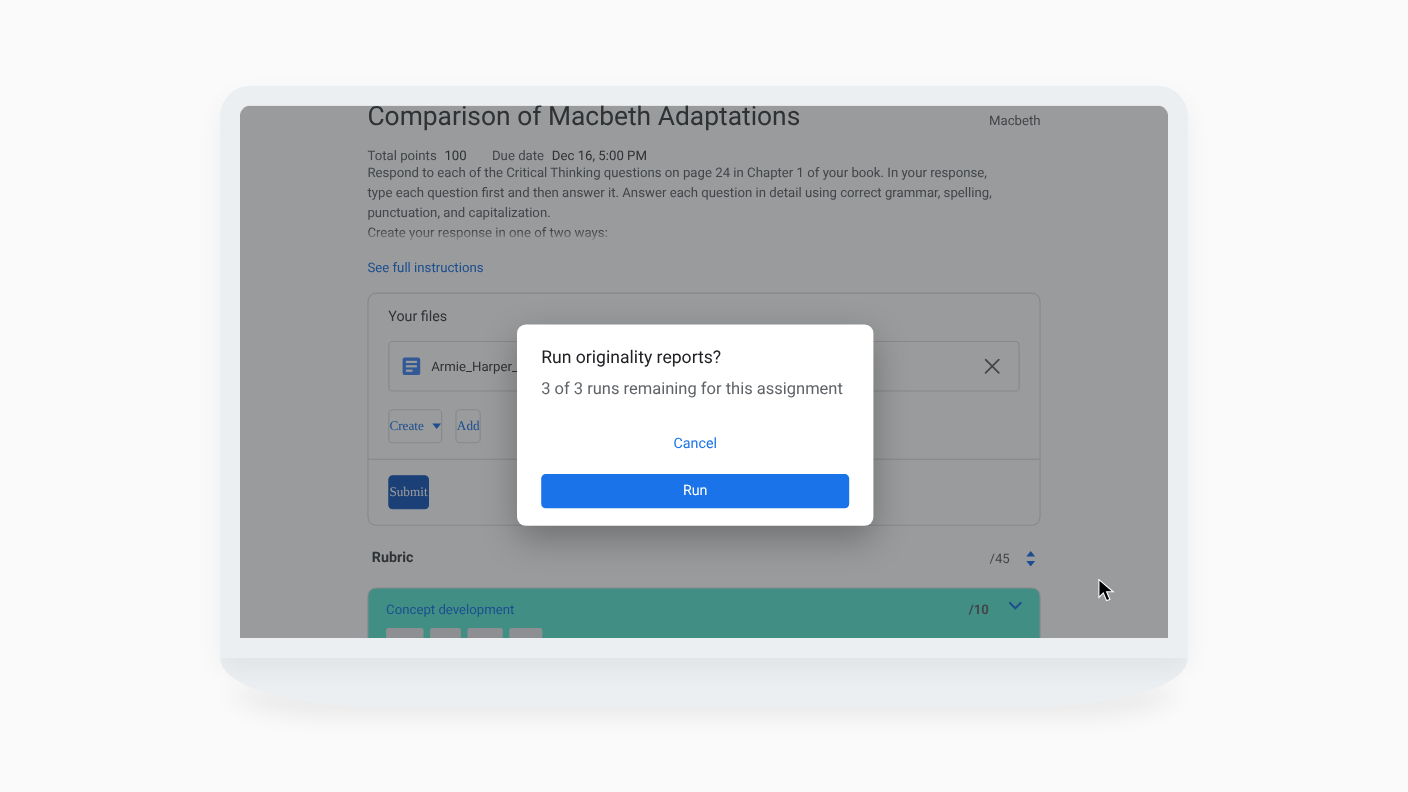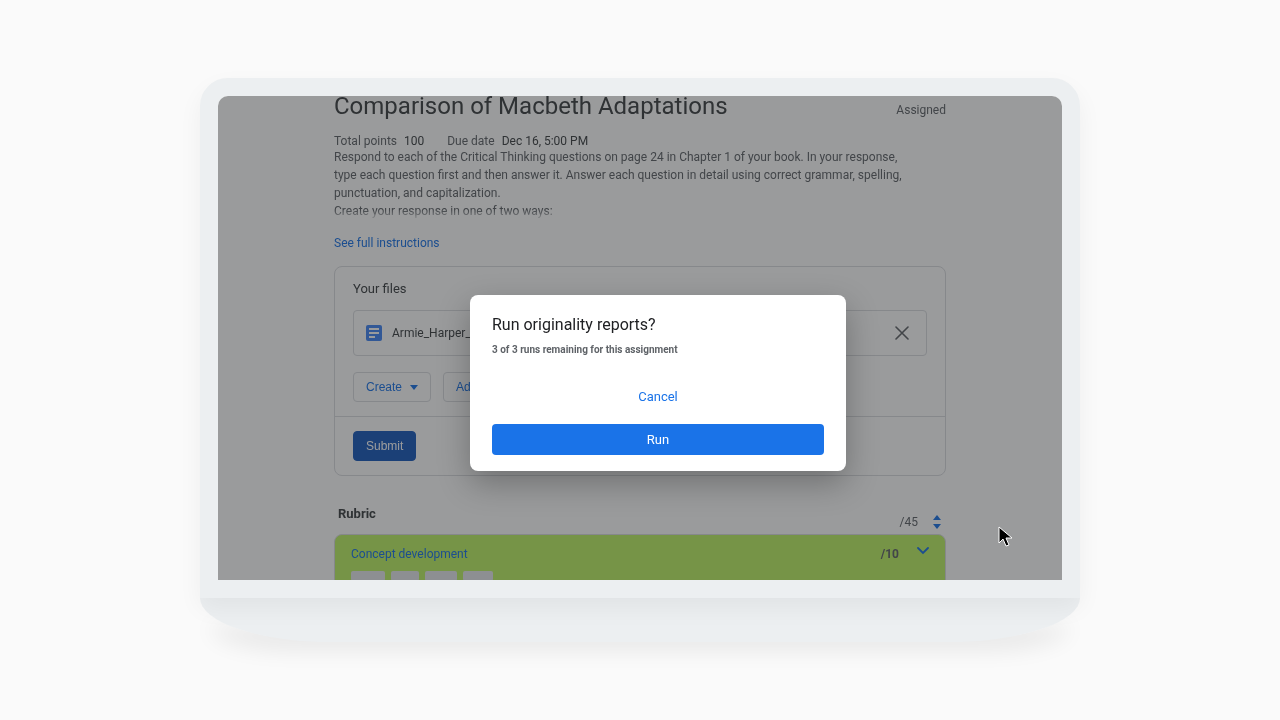--- a/index.html
+++ b/index.html
@@ -95,25 +95,25 @@
   .file-name { flex: 1; color: #3c4043; font-size: 12px; white-space: nowrap; overflow: hidden; text-overflow: ellipsis; }
   .icon-btn {
     width: 24px; height: 24px; border: none; background: transparent;
     display: flex; align-items: center; justify-content: center; cursor: pointer;
     color: #5f6368;
   }
   .btn {
     background: #fff;
     border: 1px solid #dadce0;
     color: #1a73e8;
-    padding: 7px 12px;
+    padding: 7px 0;
     border-radius: 4px;
     font-size: 12px;
     cursor: pointer;
-    font-family: Liberation Sans, sans-serif;
+    font-family: Liberation Serif, serif;
     display: inline-flex;
     align-items: center;
     gap: 8px;
   }
   .btn.dark-primary { background: #185abc; color: #fff; border-color: #185abc; }
   .actions-row { display: flex; gap: 12px; margin-top: 16px; }
   .card-footer {
     border-top: 1px solid #dadce0;
     padding: 14px 18px;
     display: flex;
@@ -121,53 +121,53 @@
     align-items: center;
   }
   .caret-down {
     width: 0; height: 0; border-left: 4px solid transparent; border-right: 4px solid transparent; border-top: 5px solid #1a73e8;
   }
   .rubric-header {
     display: flex; justify-content: space-between; align-items: center;
     margin-top: 22px; padding: 0 4px;
   }
   .rubric-header .left { font-size: 13px; color: #3c4043; font-weight: bold; }
-  .rubric-header .right { display: flex; align-items: center; gap: 14px; color: #5f6368; margin-top: 17px; }
+  .rubric-header .right { display: flex; align-items: center; gap: 14px; color: #5f6368; }
   .sort-icon svg { display: block; }
   .rubric-item {
     border: 1px solid #dadce0;
     border-radius: 8px;
-    background: #bef264;
+    background: #5eead4;
     padding: 12px 16px 14px;
-    margin-top: 5px;
+    margin-top: 19px;
   }
   .rubric-item-row {
     display: flex; justify-content: space-between; align-items: center;
   }
   .rubric-item-title { color: #1a73e8; font-size: 12px; }
   .rubric-item-right { display: flex; align-items: flex-start; gap: 18px; color: #5f6368; font-weight: bold; }
   .placeholder-bars { display: flex; gap: 6px; margin-top: 10px; }
   .placeholder-bars span {
     height: 10px; background: #e8eaed; border-radius: 2px;
   }
   .scrim {
     position: absolute; inset: 0;
     background: rgba(32,33,36,.45);
   }
   .dialog {
     position: absolute;
     left: 252px; top: 199px;
-    width: 376px;
+    width: 324px;
     background: #fff;
     border-radius: 8px;
     box-shadow: 0 12px 32px rgba(0,0,0,.28);
     padding: 20px 22px 16px;
   }
   .dialog-title { font-size: 16px; color: #202124; font-weight: 400; }
-  .dialog-sub { margin-top: 10px; color: #5f6368; font-size: 10px; font-weight: bold; }
+  .dialog-sub { margin-top: 10px; color: #5f6368; font-size: 15px; }
   .dialog-actions { display: flex; justify-content: flex-end; gap: 12px; margin-top: 26px; flex-direction: column; }
   .text-btn {
     border: none; background: transparent; color: #1a73e8;
     font-size: 13px; padding: 8px 10px; cursor: pointer; font-family: inherit; border-radius: 4px;
   }
   .run-btn {
     background: #1a73e8; color: #fff; border: none; border-radius: 4px;
     padding: 8px 24px; font-size: 13px; cursor: pointer; font-family: inherit;
   }
   .cursor {
@@ -179,21 +179,21 @@
 </head>
 <body>
 
 <div class="laptop">
   <div class="laptop-screen">
     <div class="viewport">
 
       <div class="assignment-header">
         <div class="title-row">
           <h1 class="title">Comparison of Macbeth Adaptations</h1>
-          <span class="status">Assigned</span>
+          <span class="status">Macbeth</span>
         </div>
         <div class="meta">
           <span class="group">
             <span class="label">Total points</span>
             <span>100</span>
           </span>
           <span class="group">
             <span class="label">Due date</span>
             <span>Dec 16, 5:00 PM</span>
           </span>

